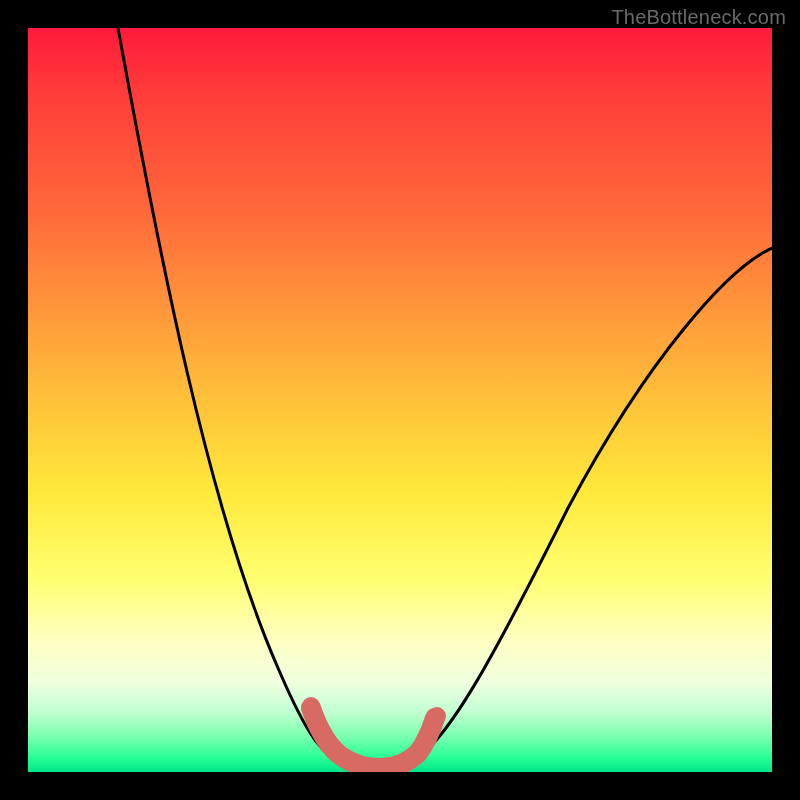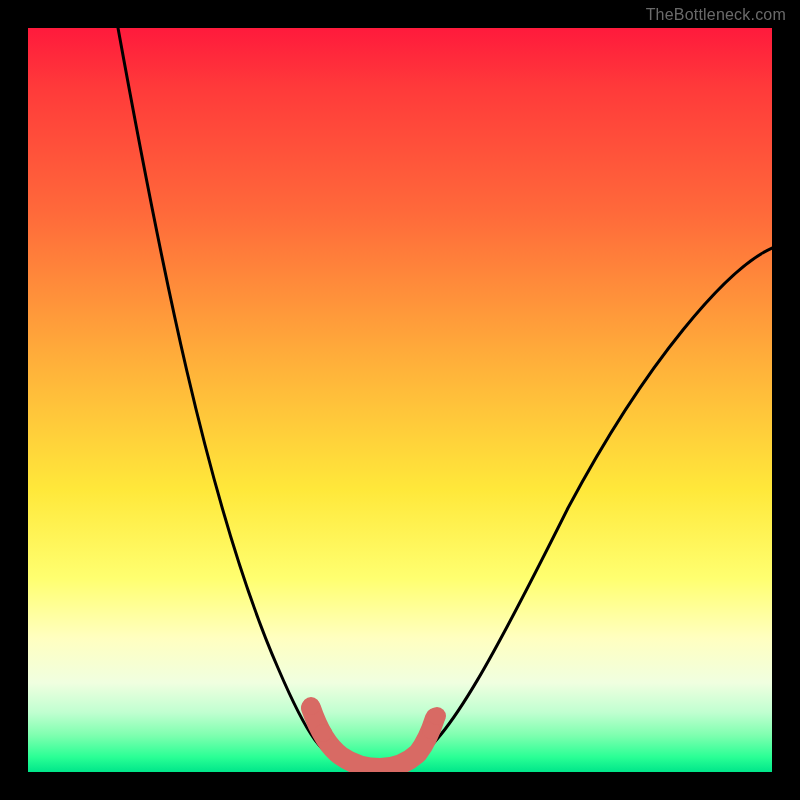--- a/index.html
+++ b/index.html
@@ -29,21 +29,21 @@
       #c0ffd0 92%,
       #80ffb0 95%,
       #2aff95 98%,
       #00e68a 100%);
   }
   .watermark {
     position: absolute;
     top: 6px;
     right: 14px;
     color: #6a6a6a;
-    font-size: 16px;
+    font-size: 20px;
     letter-spacing: 0.2px;
     user-select: none;
   }
   svg.curve {
     position: absolute;
     left: 0;
     top: 0;
     width: 744px;
     height: 744px;
     pointer-events: none;

